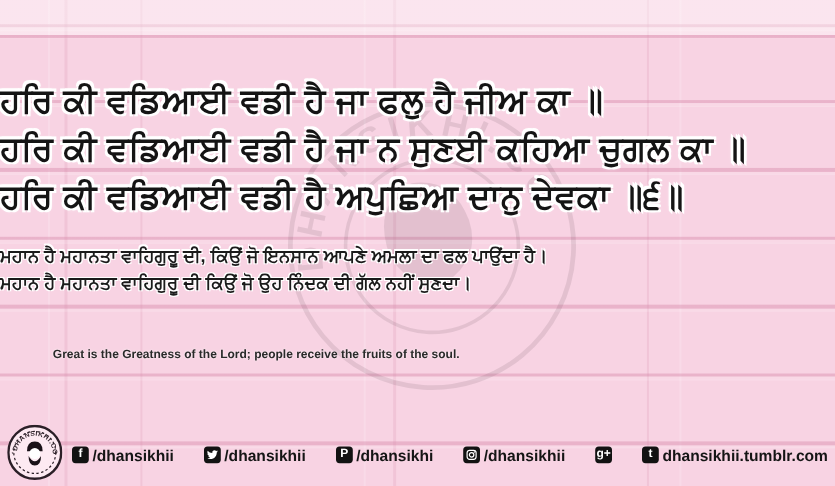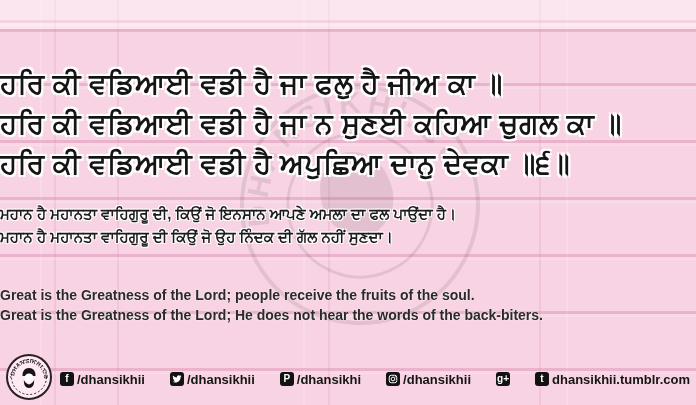--- a/index.html
+++ b/index.html
@@ -27,22 +27,23 @@
     font-size:28px;font-weight:700;color:#141414;line-height:40px;letter-spacing:.5px;
     text-shadow:-2px -2px 0 #fff,2px -2px 0 #fff,-2px 2px 0 #fff,2px 2px 0 #fff,0 0 4px #fff;
   }
   .punjabi{top:202px;}
   .punjabi .line{
     font-size:15px;font-weight:700;color:#1b1b1b;line-height:23px;
     text-shadow:-1px -1px 0 #fff,1px -1px 0 #fff,-1px 1px 0 #fff,1px 1px 0 #fff;
   }
   .english{top:286px;}
   .english .line{
-    font-size:14px;font-weight:700;color:#2a2a2a;line-height:19.5px;
+    font-size:10px;font-weight:700;color:#2a2a2a;line-height:19.5px;
     text-shadow:0 0 2px rgba(255,255,255,.9);
+    margin-left:44px;
   }
   .footer{
     position:absolute;left:0;right:0;bottom:0;height:52px;
     display:flex;align-items:center;padding:0 6px;box-sizing:border-box;
   }
   .logo{flex:0 0 auto;margin-right:8px;}
   .socials{flex:1;display:flex;align-items:center;justify-content:space-between;}
   .social{display:flex;align-items:center;gap:3px;}
   .badge{
     width:14px;height:14px;border-radius:3px;background:#121212;color:#fff;
@@ -79,21 +80,20 @@
     <div class="line">ਹਰਿ ਕੀ ਵਡਿਆਈ ਵਡੀ ਹੈ ਅਪੁਛਿਆ ਦਾਨੁ ਦੇਵਕਾ ॥੬॥</div>
   </div>
 
   <div class="txtblock punjabi">
     <div class="line">ਮਹਾਨ ਹੈ ਮਹਾਨਤਾ ਵਾਹਿਗੁਰੂ ਦੀ, ਕਿਉਂ ਜੋ ਇਨਸਾਨ ਆਪਣੇ ਅਮਲਾ ਦਾ ਫਲ ਪਾਉਂਦਾ ਹੈ।</div>
     <div class="line">ਮਹਾਨ ਹੈ ਮਹਾਨਤਾ ਵਾਹਿਗੁਰੂ ਦੀ ਕਿਉਂ ਜੋ ਉਹ ਨਿੰਦਕ ਦੀ ਗੱਲ ਨਹੀਂ ਸੁਣਦਾ।</div>
   </div>
 
   <div class="txtblock english">
     <div class="line">Great is the Greatness of the Lord; people receive the fruits of the soul.</div>
-    <div class="line">Great is the Greatness of the Lord; He does not hear the words of the back-biters.</div>
   </div>
 
   <div class="footer">
 
     <div class="logo">
       <svg width="46" height="46" viewBox="0 0 46 46">
         <circle cx="23" cy="23" r="22" fill="#fdeaf2" stroke="#2b1f27" stroke-width="2"></circle>
         <circle cx="23" cy="23" r="17.5" fill="none" stroke="#2b1f27" stroke-width="1" stroke-dasharray="2 2"></circle>
         <defs>
           <path id="logoArc" d="M8,24 A15,15 0 0 1 38,24"></path>

